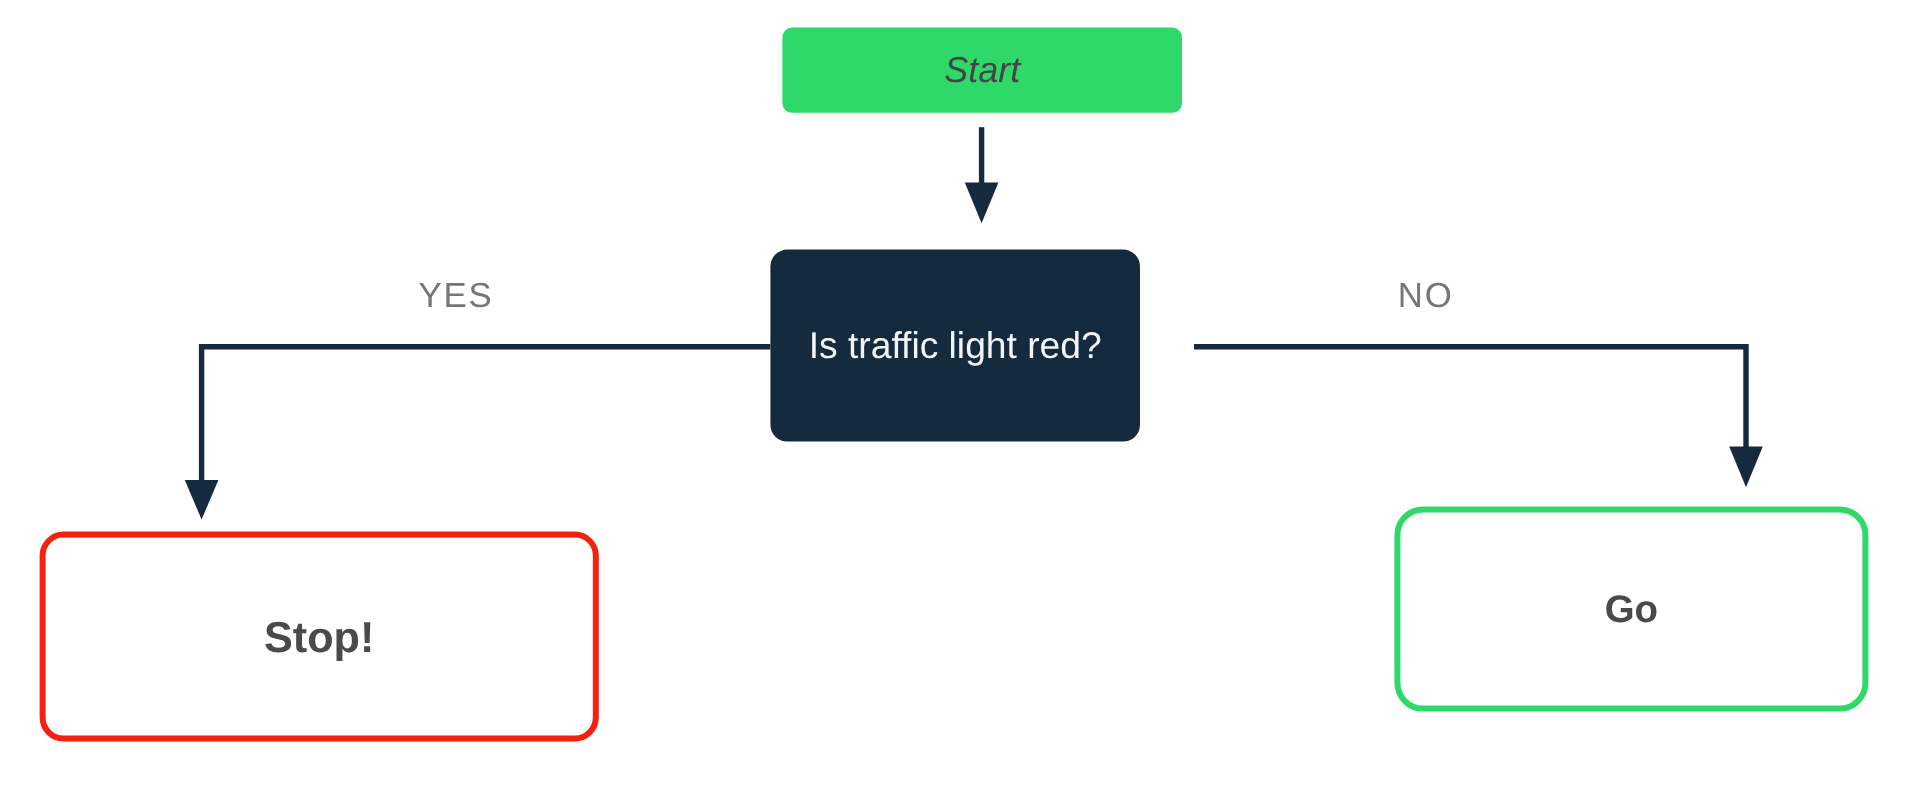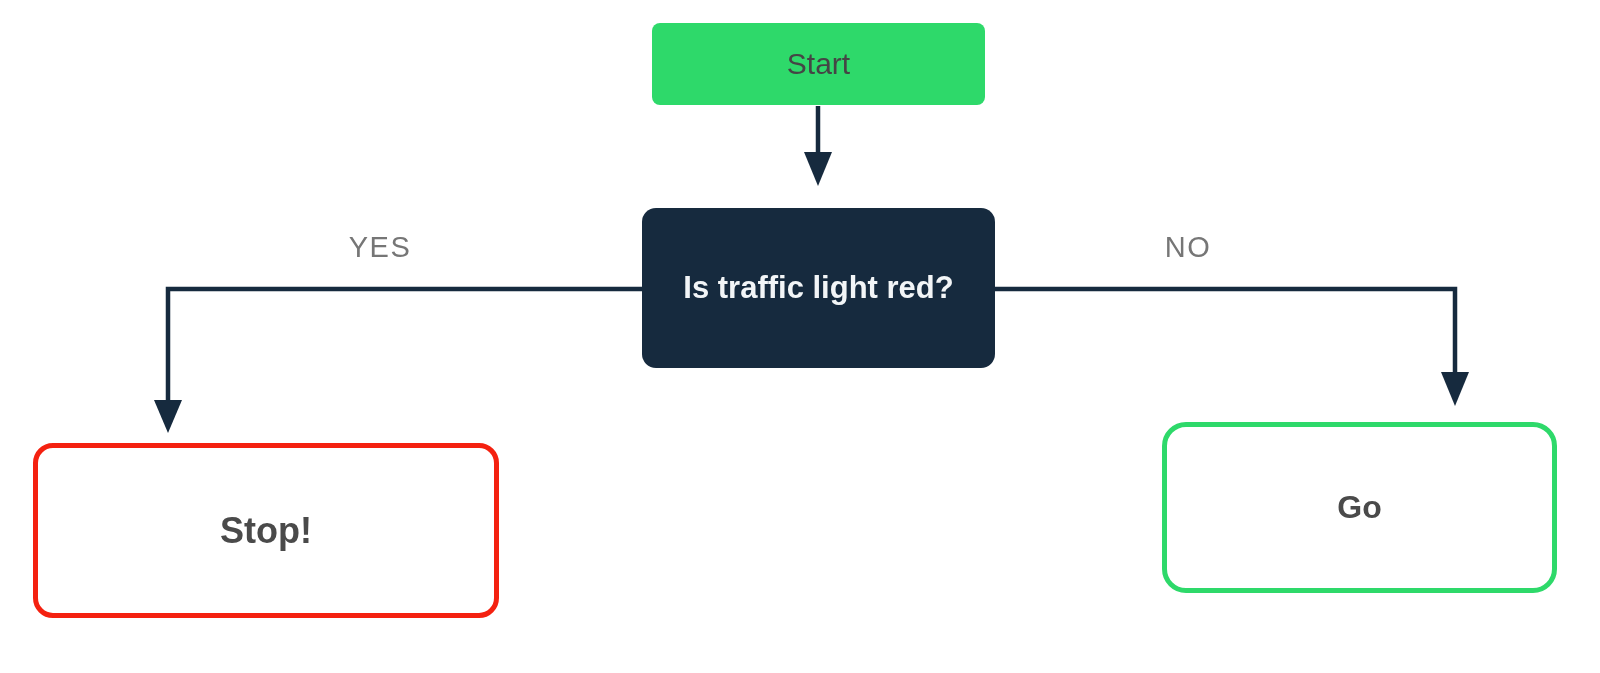--- a/index.html
+++ b/index.html
@@ -41,35 +41,36 @@
   }
   .node {
     position: absolute;
     display: flex;
     align-items: center;
     justify-content: center;
     text-align: center;
   }
   .start-node {
     left: 652px; top: 23px;
-    width: 333px; height: 82px;
+    width: 333px; height: 71px;
     background: var(--green);
     border-radius: 8px;
     color: var(--start-text-gray);
     font-size: 30px;
     font-weight: 500;
+    font-style: italic;
   }
   .decision-node {
     left: 642px; top: 208px;
-    width: 353px; height: 160px;
+    width: 308px; height: 160px;
     background: var(--navy);
     border-radius: 14px;
     color: var(--decision-text);
     font-size: 31px;
-    font-weight: 700;
+    font-weight: 400;
   }
   .stop-node {
     left: 33px; top: 443px;
     width: 466px; height: 175px;
     background: #ffffff;
     border: 5px solid var(--red);
     border-radius: 20px;
     color: var(--node-text-gray);
     font-size: 36px;
     font-weight: bold;

